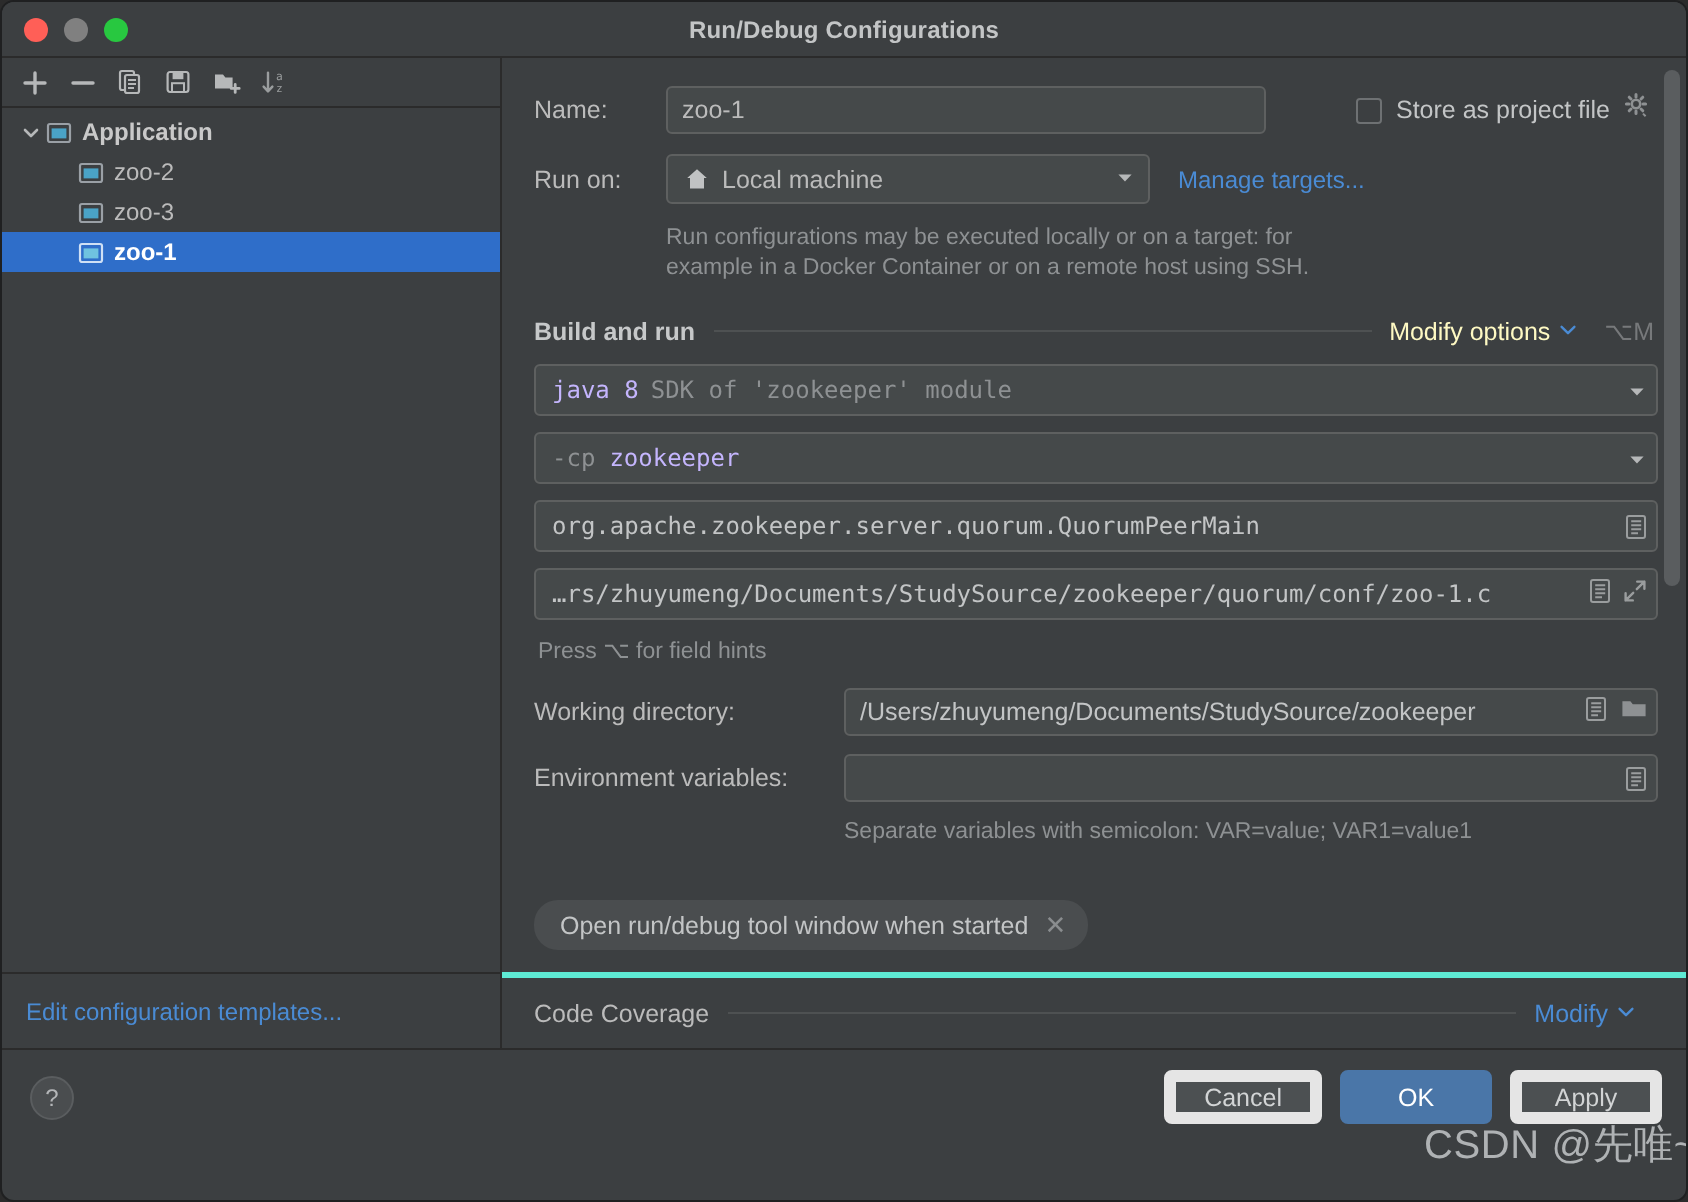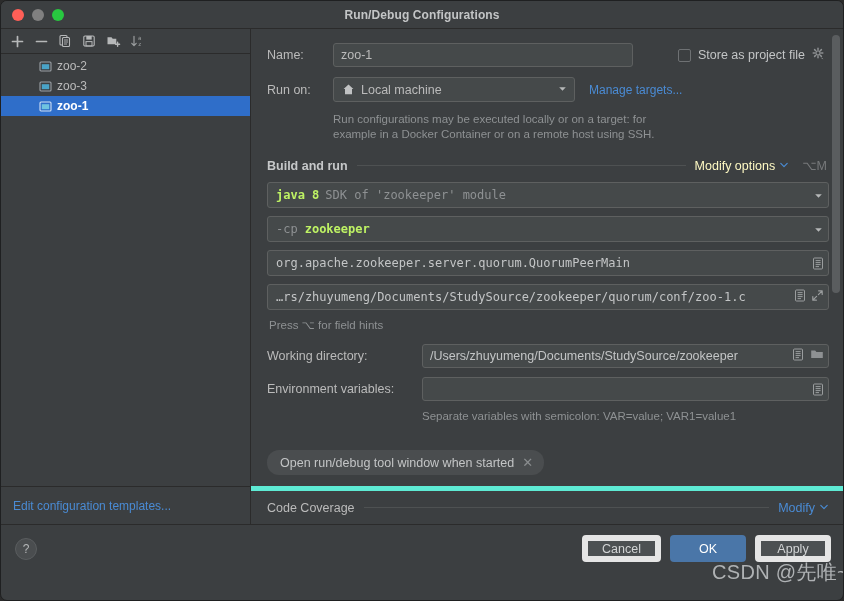--- a/index.html
+++ b/index.html
@@ -253,21 +253,21 @@
     align-items: center;
     padding: 0 4px 0 8px;
     font-family: "DejaVu Sans Mono", monospace;
     font-size: 12px;
     color: #c3c5c6;
     overflow: hidden;
     white-space: nowrap;
     width: 100%;
   }
   .bigfield .mono-dim { color: #8e9193; }
-  .bigfield .mono-b { font-weight: bold; color: #bef264; }
+  .bigfield .mono-b { font-weight: normal; color: #c4b5fd; }
   .bigfield .tail { margin-left: auto; display: flex; align-items: center; gap: 5px; padding-left: 6px; }
 
   .small-hint {
     font-size: 11.5px;
     color: #8e9193;
     margin: 2px 0 12px 2px;
   }
 
   .labeled-row {
     display: flex;
@@ -317,24 +317,24 @@
     right: 3px;
     width: 8px;
     height: 258px;
     background: #5a5d5f;
     border-radius: 4px;
   }
 
   
   .right-footer {
     height: 38px;
-    border-top: 5px solid #5eead4;
-    display: flex;
-    align-items: center;
-    padding: 0 14px 0 16px;
+    border-top: 3px solid #5eead4;
+    display: flex;
+    align-items: center;
+    padding: 0 25px 0 16px;
     gap: 9px;
   }
   .right-footer .name {
     font-size: 12.5px;
     color: #bbbbbb;
     white-space: nowrap;
   }
   .right-footer .rule { flex: 1; height: 1px; background: #4e5152; }
   .right-footer .act {
     font-size: 12.5px; color: #4a8bd4;
@@ -443,20 +443,34 @@
           <svg width="15" height="14" viewBox="0 0 15 14">
             <path d="M4 2.3v9.2M1.8 9.3L4 11.7 6.2 9.3" fill="none" stroke="#9a9d9e" stroke-width="1.2" stroke-linecap="round" stroke-linejoin="round"></path>
             <text x="8" y="6.2" font-size="5.6" fill="#9a9d9e" font-family="monospace">a</text>
             <text x="8" y="12.2" font-size="5.6" fill="#9a9d9e" font-family="monospace">z</text>
           </svg>
         </div>
       </div>
 
       <div class="tree">
 
+        <div class="tree-row group">
+          <span class="chev">
+            <svg width="9" height="9" viewBox="0 0 9 9">
+                <path d="M1.5 3l3 3 3-3" fill="none" stroke="#b6b8b9" stroke-width="1.3" stroke-linecap="round" stroke-linejoin="round"></path>
+              </svg>
+          </span>
+          <span class="cfg-icon">
+            <svg width="13" height="13" viewBox="0 0 13 13">
+              <rect x="1" y="2" width="11" height="9" rx="1" fill="none" stroke="#9aa0a6" stroke-width="1.1"></rect>
+              <rect x="2.8" y="4.2" width="7.4" height="5" fill="#4aa3c7"></rect>
+            </svg>
+          </span>
+          <span>Application</span>
+        </div>
 
         <div class="tree-row child">
           <span class="cfg-icon">
             <svg width="13" height="13" viewBox="0 0 13 13">
               <rect x="1" y="2" width="11" height="9" rx="1" fill="none" stroke="#9aa0a6" stroke-width="1.1"></rect>
               <rect x="2.8" y="4.2" width="7.4" height="5" fill="#4aa3c7"></rect>
             </svg>
           </span>
           <span>zoo-2</span>
         </div>

